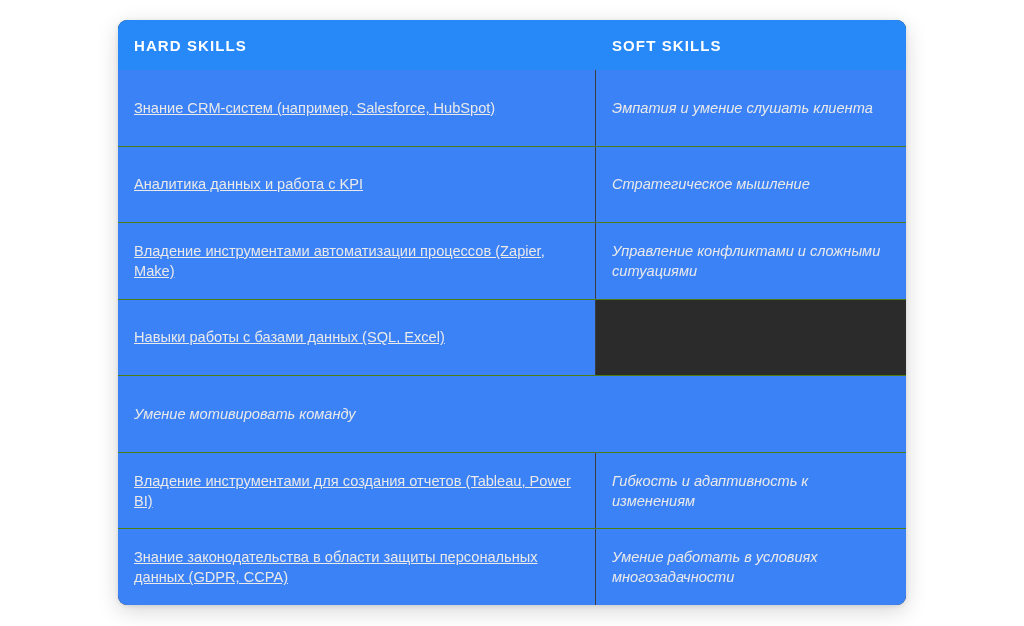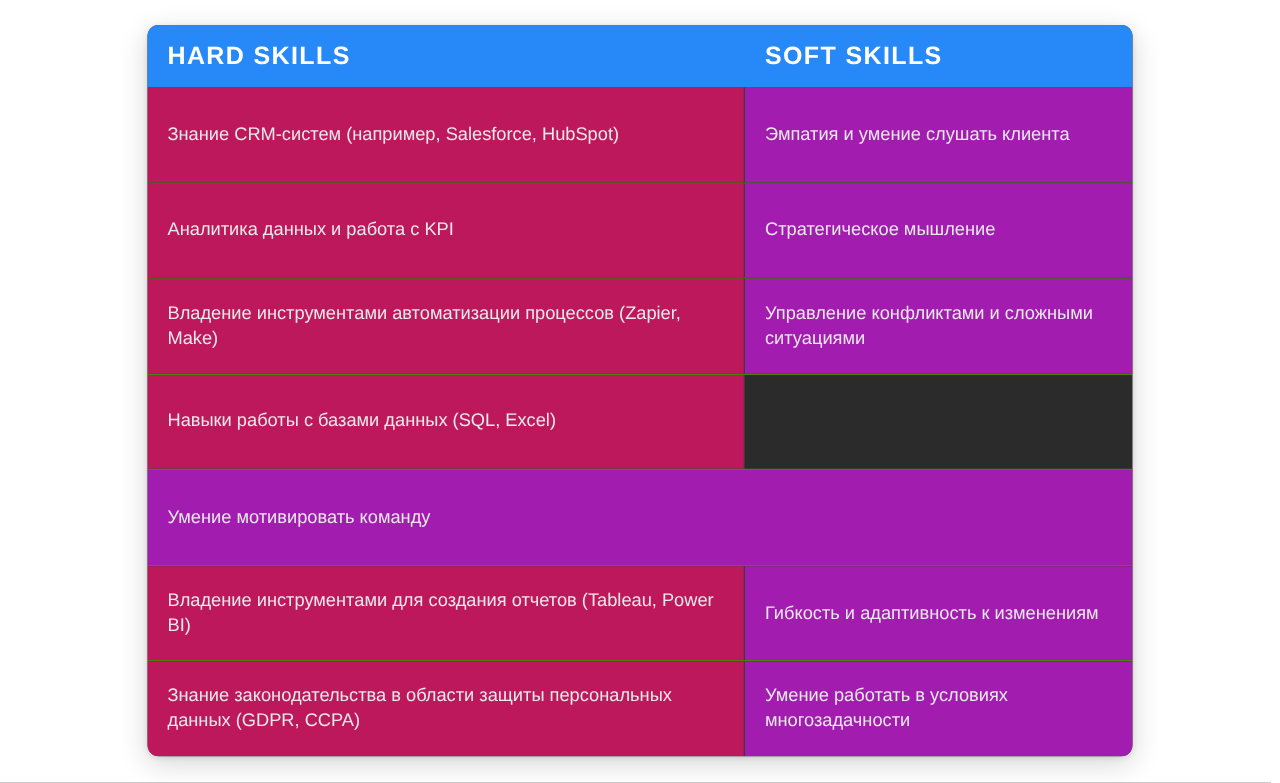--- a/index.html
+++ b/index.html
@@ -29,21 +29,21 @@
   .thead {
     display: flex;
     flex: 0 0 50px;
     background: #2789f7;
   }
 
   .th {
     display: flex;
     align-items: center;
     color: #ffffff;
-    font-size: 20px;
+    font-size: 15px;
     font-weight: bold;
     letter-spacing: 1.1px;
     padding: 0 16px;
     box-sizing: border-box;
   }
 
   .col-left  { flex: 0 0 478px; }
   .col-right { flex: 1 1 auto; }
 
   .tbody {
@@ -66,24 +66,26 @@
     box-sizing: border-box;
     padding: 0 16px;
     color: #e9e9ea;
     font-size: 14.6px;
     line-height: 1.38;
     background: #2b2b2b;
   }
 
   .td.col-left {
     border-right: 1px solid #3b3b3b;
-    background: #be185d;
+    background: #3b82f6;
+    text-decoration: underline;
   }
   .td.col-right {
-    background: #a21caf;
+    background: #3b82f6;
+    font-style: italic;
   }
 </style>
 </head>
 <body>
 
 <div id="skills-table">
 
   <div class="thead">
     <div class="th col-left">
       <span>HARD SKILLS</span>

